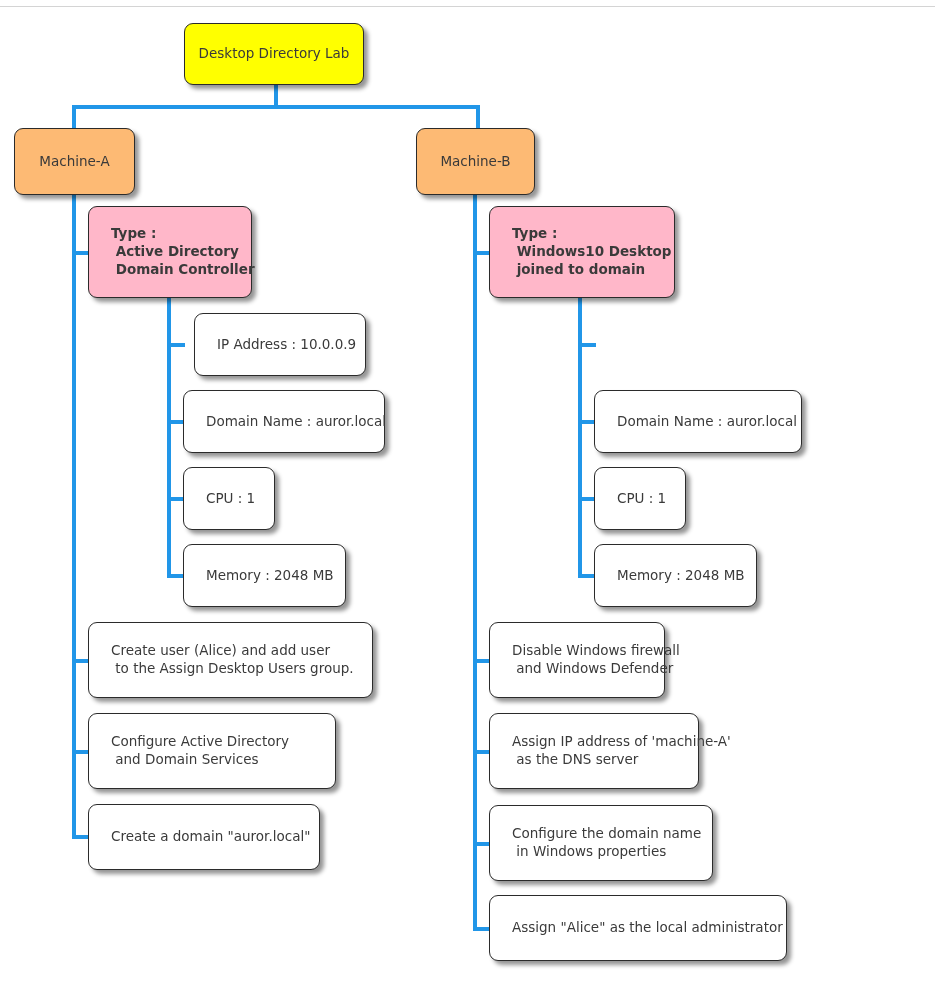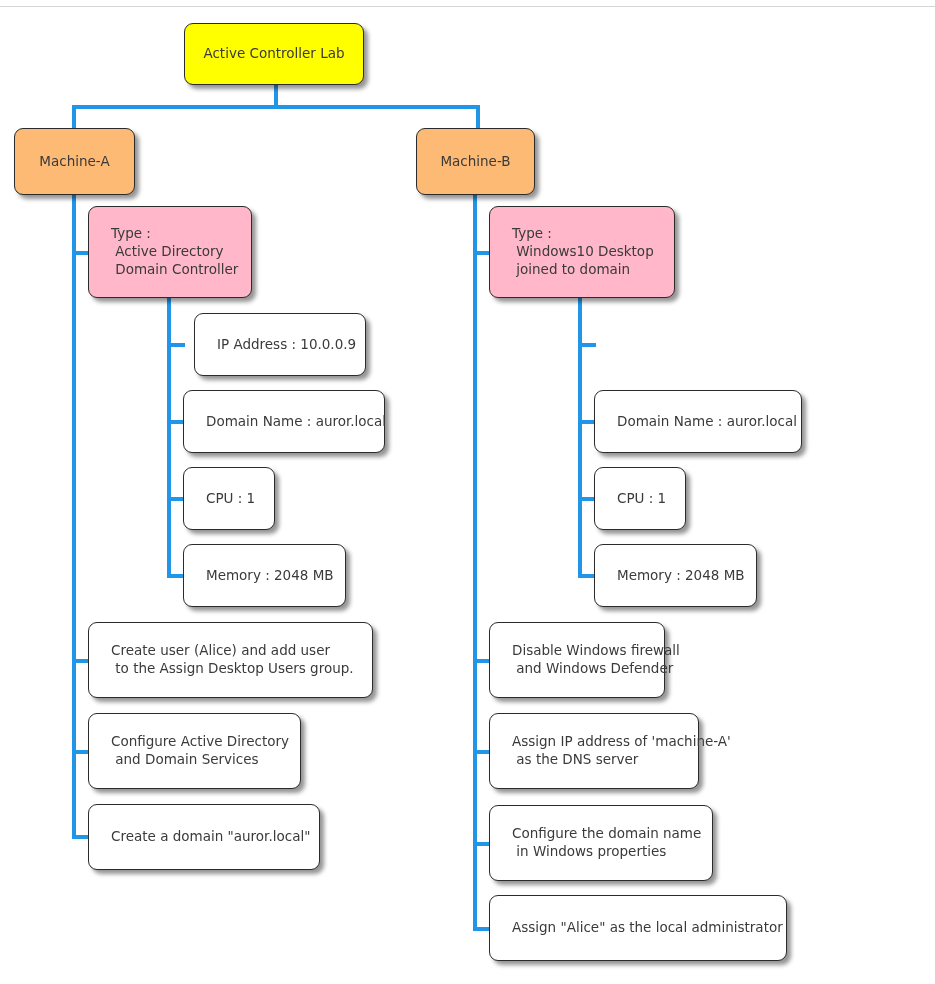--- a/index.html
+++ b/index.html
@@ -67,20 +67,21 @@
   .node.root {
     background: #ffff00;
     border: 1.6px solid #2b2b2b;
     font-size: 13.5px;
   }
   .node.machine {
     background: #fdba74;
   }
   .node.type {
     background: #ffb7c9;
+    font-weight: bold;
   }
 </style>
 </head>
 <body>
 
 <div id="canvas">
 
   <div id="top-rule"></div>
 
   <div class="conn v" style="left:274px; top:84px; height:24px;"></div>
@@ -107,21 +108,21 @@
   <div class="conn h" style="left:473px; top:842px; width:18px;"></div>
   <div class="conn h" style="left:473px; top:927px; width:18px;"></div>
 
   <div class="conn v" style="left:578px; top:295px; height:283px;"></div>
   <div class="conn h" style="left:578px; top:343px; width:18px;"></div>
   <div class="conn h" style="left:578px; top:420px; width:18px;"></div>
   <div class="conn h" style="left:578px; top:497px; width:18px;"></div>
   <div class="conn h" style="left:578px; top:574px; width:18px;"></div>
 
   <div class="node root center" style="left:184px; top:23px; width:180px; height:62px;">
-    <span class="txt">Active Controller Lab</span>
+    <span class="txt">Desktop Directory Lab</span>
   </div>
 
   <div class="node machine center" style="left:14px; top:128px; width:121px; height:67px;">
     <span class="txt">Machine-A</span>
   </div>
 
   <div class="node type leftpad" style="left:88px; top:206px; width:164px; height:92px;">
     <span class="txt">Type :
  Active Directory
  Domain Controller</span>
@@ -137,21 +138,21 @@
     <span class="txt">CPU : 1</span>
   </div>
   <div class="node leftpad" style="left:183px; top:544px; width:163px; height:63px;">
     <span class="txt">Memory : 2048 MB</span>
   </div>
 
   <div class="node leftpad" style="left:88px; top:622px; width:285px; height:76px;">
     <span class="txt">Create user (Alice) and add user
  to the Assign Desktop Users group.</span>
   </div>
-  <div class="node leftpad" style="left:88px; top:713px; width:213px; height:76px;">
+  <div class="node leftpad" style="left:88px; top:713px; width:248px; height:76px;">
     <span class="txt">Configure Active Directory
  and Domain Services</span>
   </div>
   <div class="node leftpad" style="left:88px; top:804px; width:232px; height:66px;">
     <span class="txt">Create a domain "auror.local"</span>
   </div>
 
   <div class="node machine center" style="left:416px; top:128px; width:119px; height:67px;">
     <span class="txt">Machine-B</span>
   </div>

